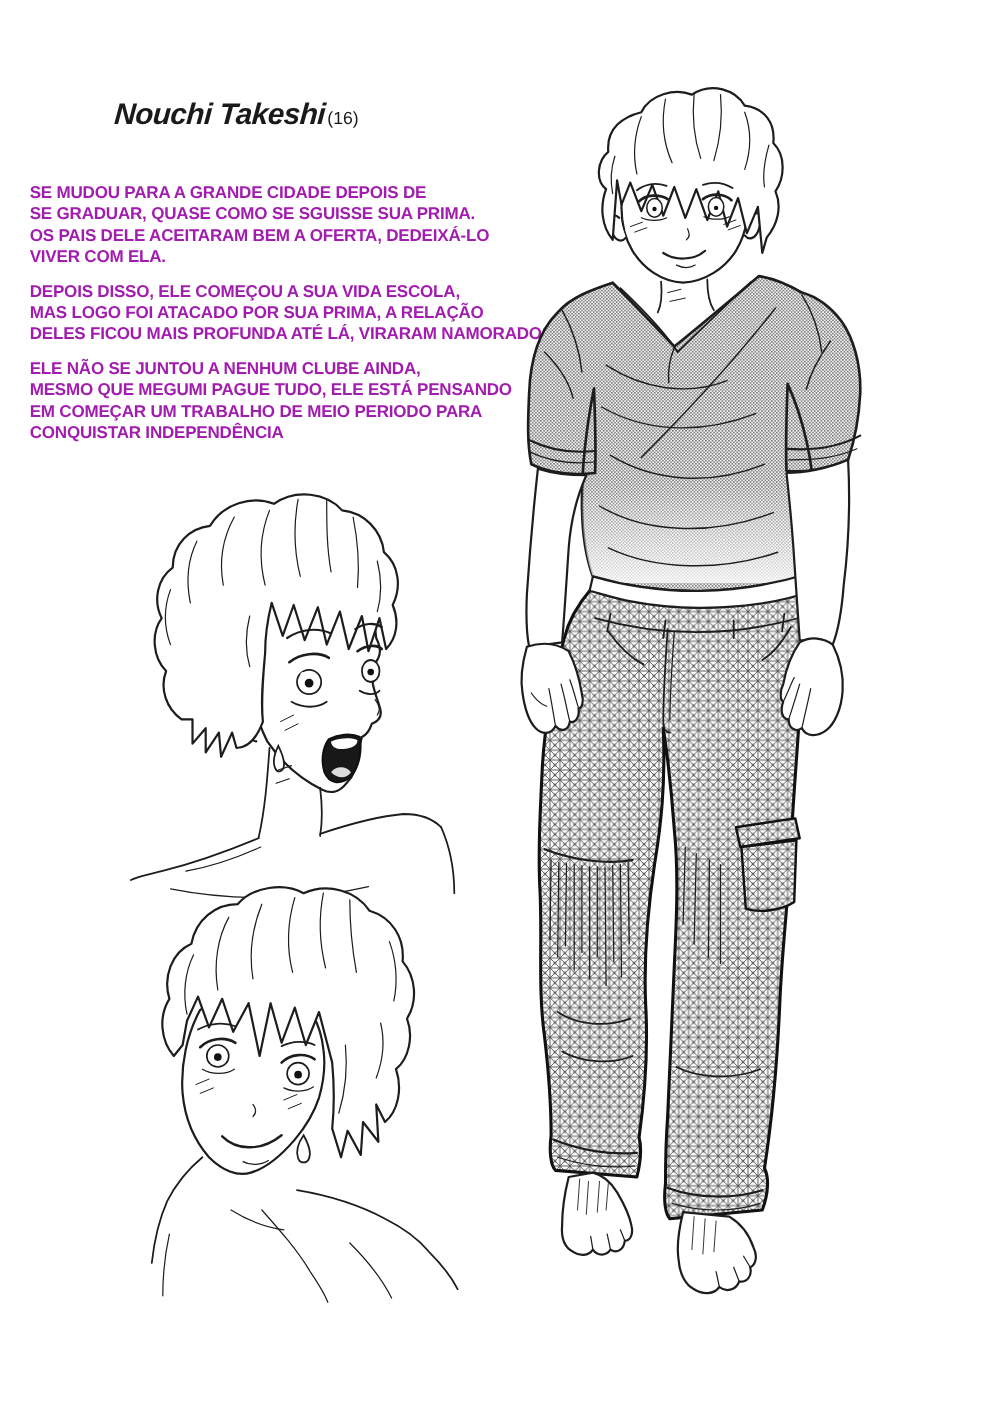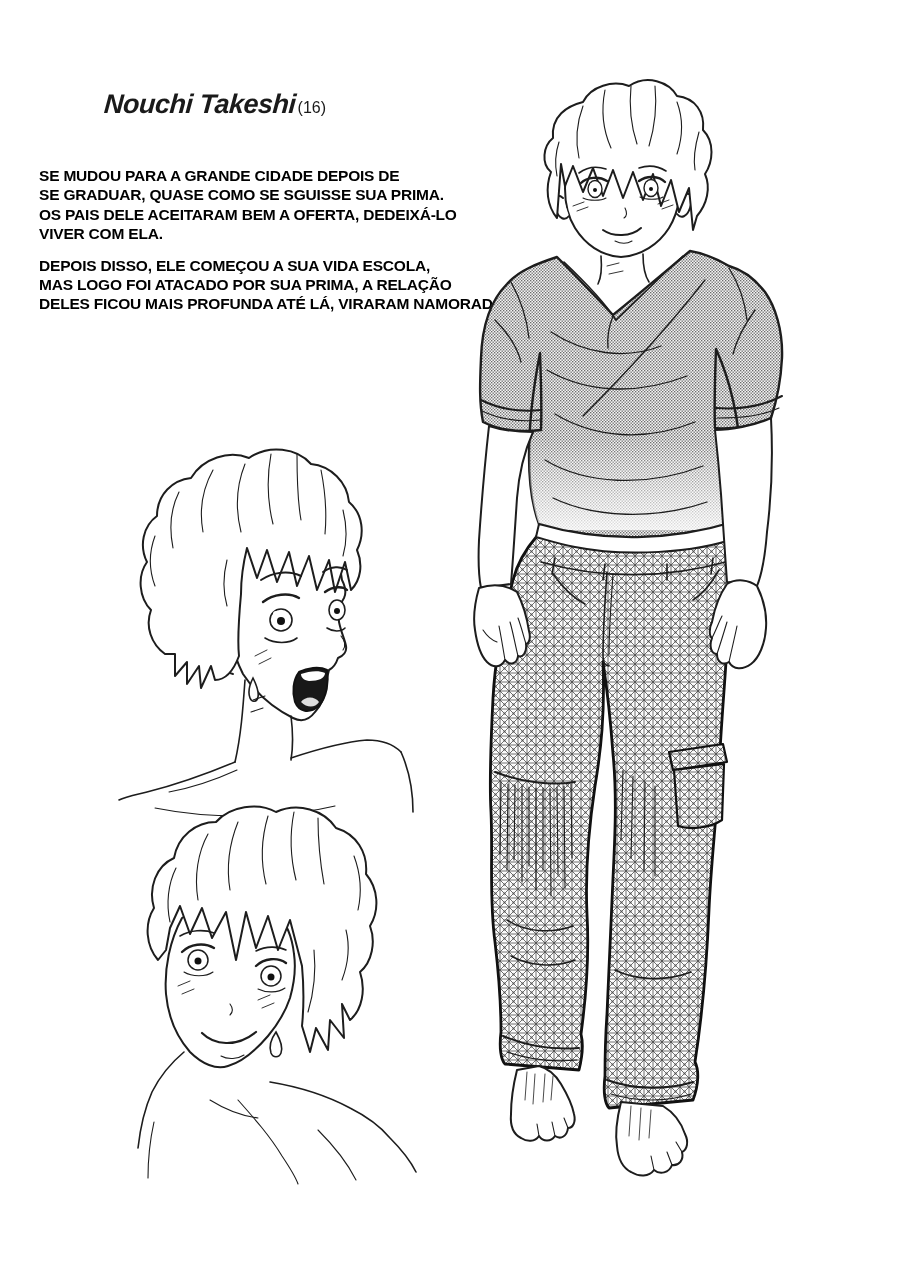--- a/index.html
+++ b/index.html
@@ -3,22 +3,22 @@
 <meta charset="utf-8">
 <style>
   html,body{margin:0;padding:0;background:#ffffff;}
   .page{position:relative;width:900px;height:1277px;background:#fff;overflow:hidden;
         font-family:"Liberation Sans",sans-serif;color:#1a1a1a;}
   .title{position:absolute;left:104px;top:84px;margin:0;white-space:nowrap;}
   .title .name{font-size:27px;font-weight:700;font-style:italic;letter-spacing:-0.5px;
                transform:skewX(-4deg);display:inline-block;}
   .title .age{font-size:16px;font-weight:400;font-style:normal;margin-left:2px;}
   .bio{position:absolute;left:27px;top:166px;}
-  .bio p{margin:0 0 12px 12px;font-size:15.5px;line-height:19.4px;font-weight:700;
-         letter-spacing:-0.2px;white-space:pre;color:#000000;}
+  .bio p{margin:0 0 12px 0;font-size:15.5px;line-height:19.4px;font-weight:700;
+         letter-spacing:-0.2px;white-space:pre;color:#a21caf;}
   .art{position:absolute;}
   .art-main{left:455px;top:70px;width:445px;height:1120px;}
   .art-shock{left:95px;top:440px;width:330px;height:385px;}
   .art-smile{left:118px;top:800px;width:330px;height:385px;}
   svg{display:block;}
   svg *{vector-effect:none;}
   .ln{fill:none;stroke:#1d1d1d;stroke-linecap:round;stroke-linejoin:round;}
   .thin{stroke-width:1.1;}
   .med{stroke-width:1.6;}
   .thick{stroke-width:2.4;}
@@ -32,20 +32,24 @@
   <h1 class="title"><span class="name">Nouchi Takeshi</span><span class="age">(16)</span></h1>
 
   <div class="bio">
     <p>SE MUDOU PARA A GRANDE CIDADE DEPOIS DE
 SE GRADUAR, QUASE COMO SE SGUISSE SUA PRIMA.
 OS PAIS DELE ACEITARAM BEM A OFERTA, DEDEIXÁ-LO
 VIVER COM ELA.</p>
     <p>DEPOIS DISSO, ELE COMEÇOU A SUA VIDA ESCOLA,
 MAS LOGO FOI ATACADO POR SUA PRIMA, A RELAÇÃO
 DELES FICOU MAIS PROFUNDA ATÉ LÁ, VIRARAM NAMORADOS.</p>
+    <p>ELE NÃO SE JUNTOU A NENHUM CLUBE AINDA,
+MESMO QUE MEGUMI PAGUE TUDO, ELE ESTÁ PENSANDO
+EM COMEÇAR UM TRABALHO DE MEIO PERIODO PARA
+CONQUISTAR INDEPENDÊNCIA</p>
   </div>
 
   <svg class="art art-main" viewBox="0 0 445 1120" role="img" aria-label="full-body illustration, standing boy in patterned shirt and cargo pants, barefoot">
     <defs>
       <pattern id="tone-dots" width="3" height="3" patternUnits="userSpaceOnUse">
         <rect width="3" height="3" fill="#f4f4f4"></rect>
         <rect x="0" y="0" width="1.35" height="1.35" fill="#6b6b6b"></rect>
         <rect x="1.5" y="1.5" width="1.35" height="1.35" fill="#6b6b6b"></rect>
       </pattern>
       <pattern id="tone-net" width="9" height="9" patternUnits="userSpaceOnUse">

